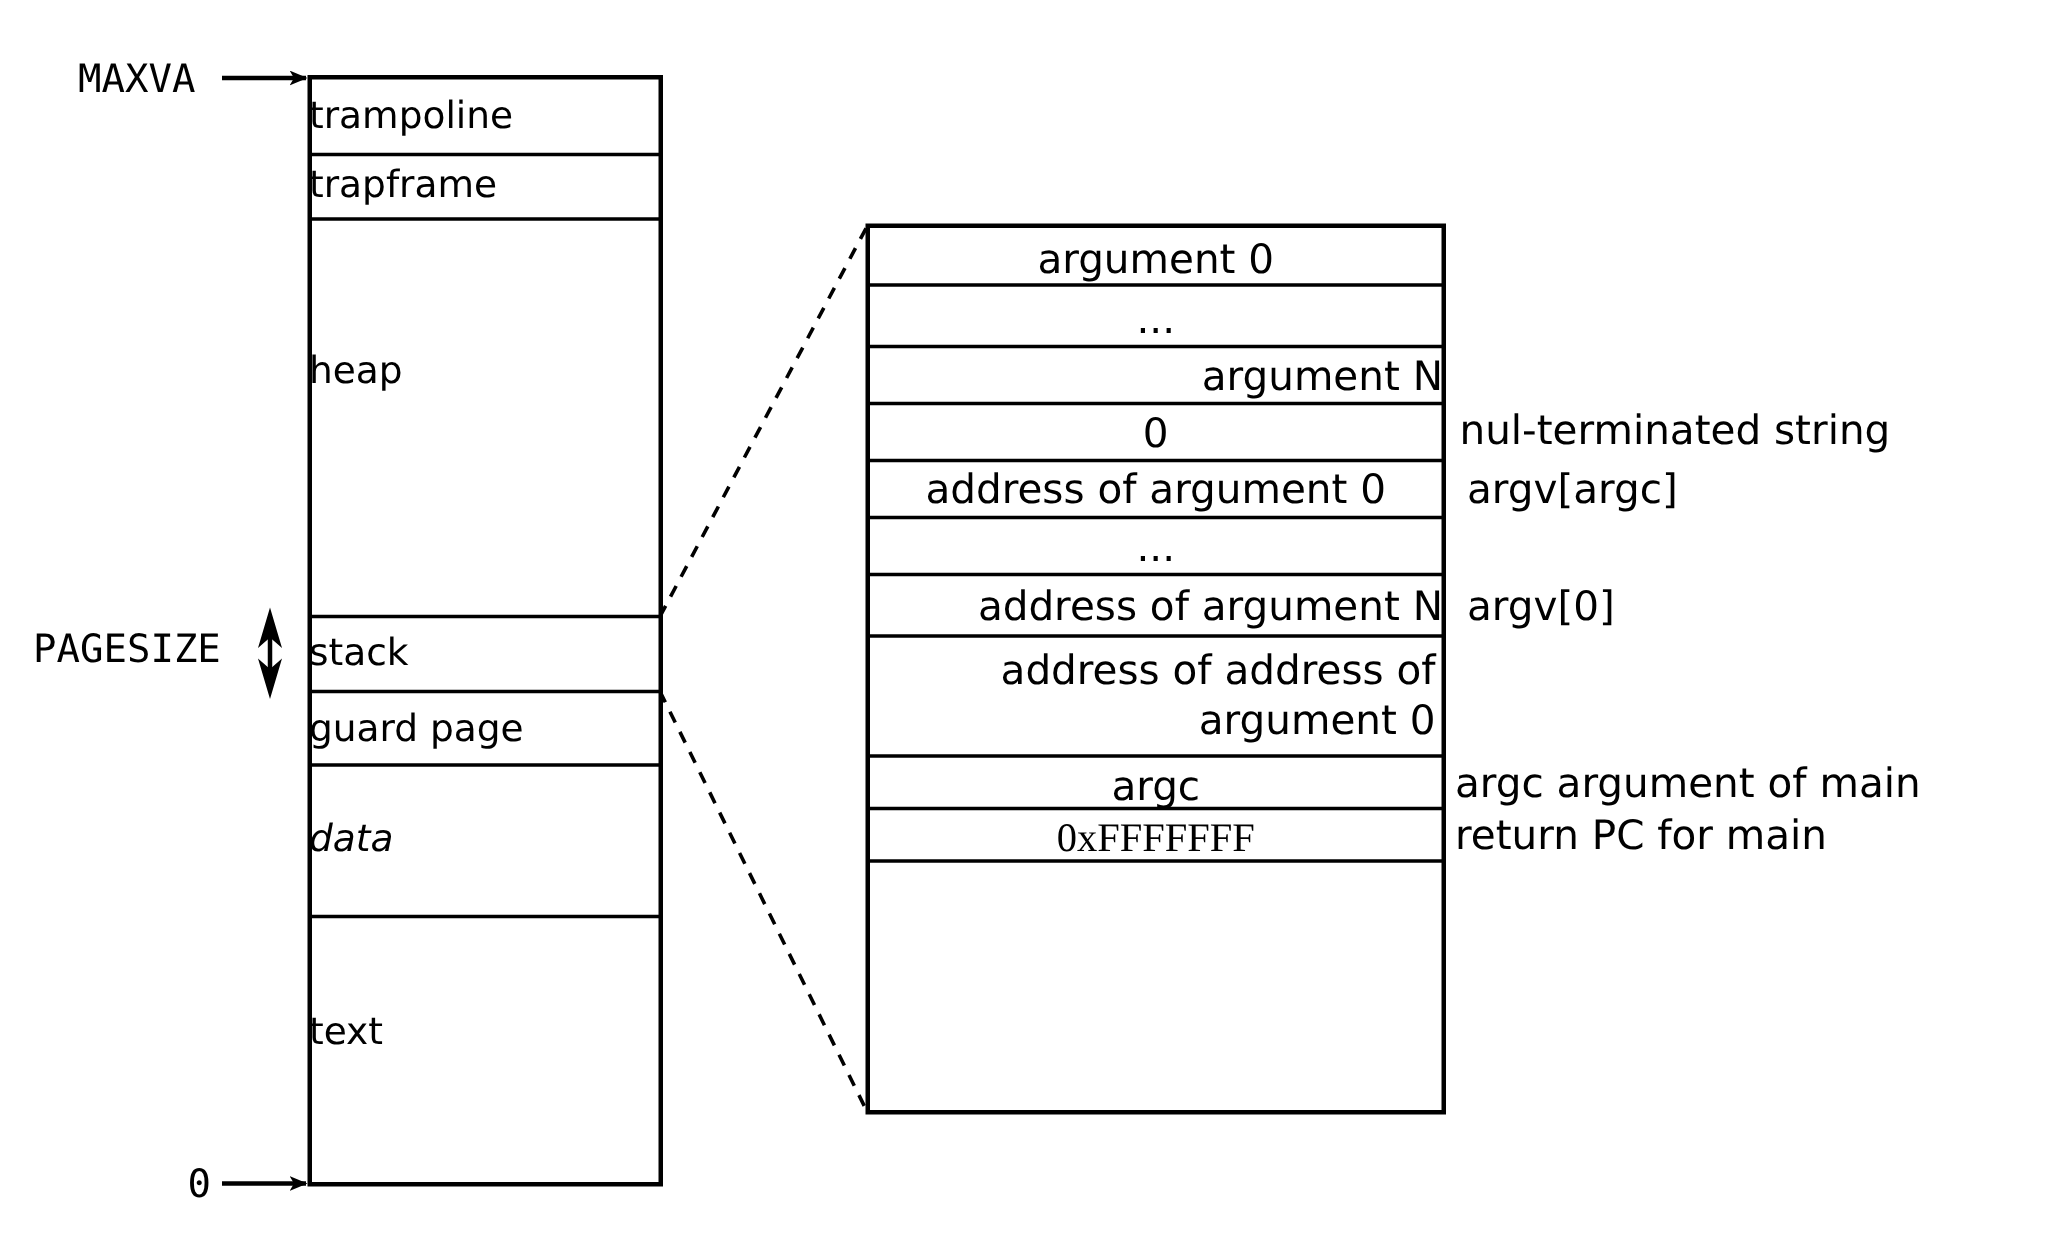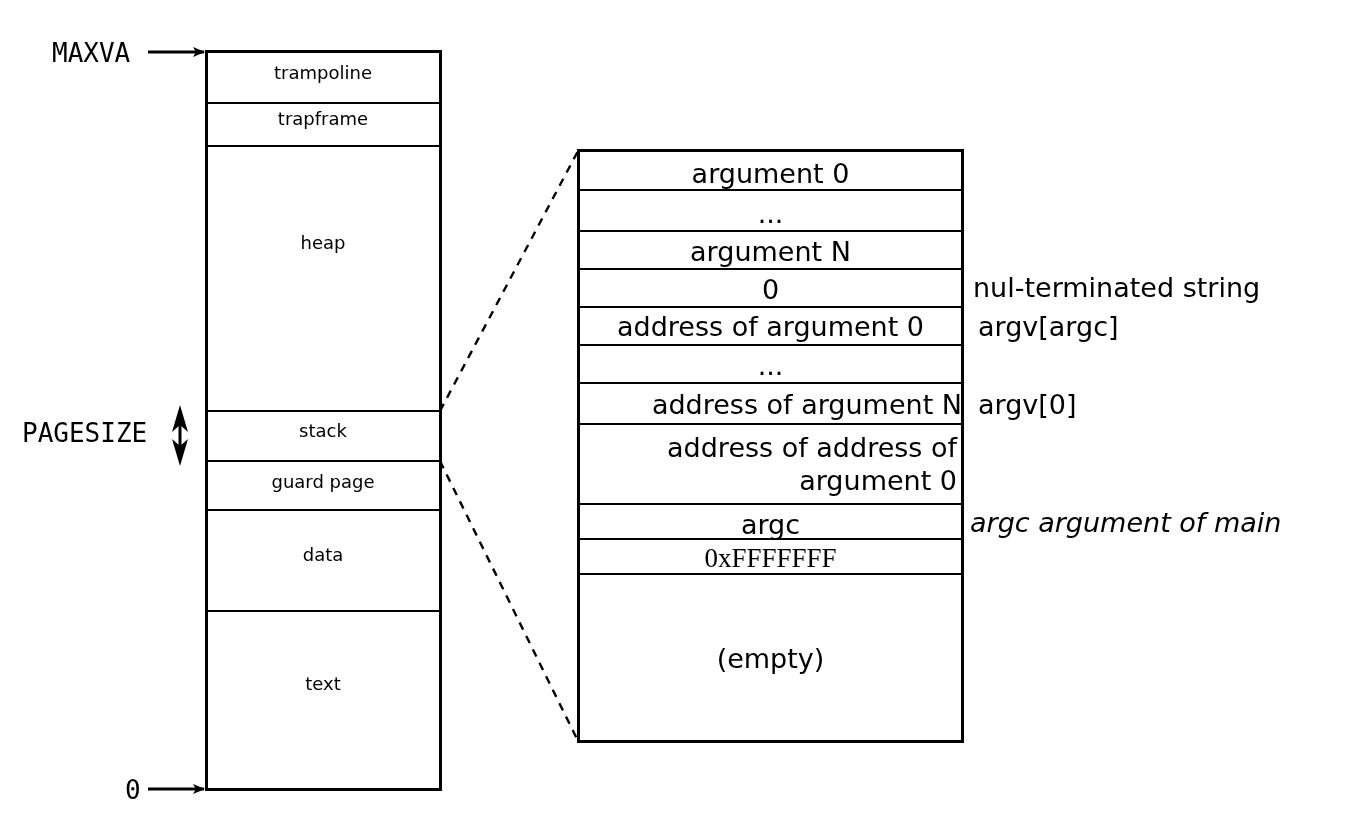--- a/index.html
+++ b/index.html
@@ -30,22 +30,22 @@
     white-space: pre;
     line-height: 1;
   }
   
   .endpoint-label {
     font-family: "DejaVu Sans Mono", monospace;
     font-size: 26px;
     letter-spacing: 0px;
   }
   .vm-row-label {
-    font-size: 18px;
-    text-align: center;
+    font-size: 25px;
+    text-align: left;
   }
   .stack-row-label {
     font-size: 27px;
     text-align: center;
   }
   .stack-row-label.two-line {
     line-height: 1.22;
     text-align: right;
   }
   .annot {
@@ -112,34 +112,34 @@
 
   <div class="lbl endpoint-label" style="left:125px; top:777px;">0</div>
 
   <div class="lbl endpoint-label" style="left:22px; top:420px;">PAGESIZE</div>
 
   <div class="lbl vm-row-label" style="left:206px; top:64px; width:234px;">trampoline</div>
   <div class="lbl vm-row-label" style="left:206px; top:110px; width:234px;">trapframe</div>
   <div class="lbl vm-row-label" style="left:206px; top:234px; width:234px;">heap</div>
   <div class="lbl vm-row-label" style="left:206px; top:422px; width:234px;">stack</div>
   <div class="lbl vm-row-label" style="left:206px; top:473px; width:234px;">guard page</div>
-  <div class="lbl vm-row-label" style="left:206px; top:546px; width:234px;">data</div>
+  <div class="lbl vm-row-label" style="left:206px; top:546px; width:234px;font-style:italic;">data</div>
   <div class="lbl vm-row-label" style="left:206px; top:675px; width:234px;">text</div>
 
   <div class="lbl stack-row-label" style="left:579px; top:160px; width:383px;">argument 0</div>
   <div class="lbl stack-row-label" style="left:579px; top:200px; width:383px;">...</div>
-  <div class="lbl stack-row-label" style="left:579px; top:238px; width:383px;">argument N</div>
+  <div class="lbl stack-row-label" style="left:579px; top:238px; width:383px;text-align:right;">argument N</div>
   <div class="lbl stack-row-label" style="left:579px; top:276px; width:383px;">0</div>
   <div class="lbl stack-row-label" style="left:579px; top:313px; width:383px;">address of argument 0</div>
   <div class="lbl stack-row-label" style="left:579px; top:352px; width:383px;">...</div>
   <div class="lbl stack-row-label" style="left:579px; top:391px; width:383px;text-align:right;">address of argument N</div>
   <div class="lbl stack-row-label two-line" style="left:592px; top:432px; width:365px;">address of address of
 argument 0</div>
   <div class="lbl stack-row-label" style="left:579px; top:511px; width:383px;">argc</div>
   <div class="lbl stack-row-label" style="left:579px; top:545px; width:383px;font-family:Liberation Serif, serif;">0xFFFFFFF</div>
-  <div class="lbl stack-row-label" style="left:579px; top:645px; width:383px;">(empty)</div>
 
   <div class="lbl annot" style="left:973px; top:274px;">nul-terminated string</div>
   <div class="lbl annot" style="left:978px; top:313px;">argv[argc]</div>
   <div class="lbl annot" style="left:978px; top:391px;">argv[0]</div>
-  <div class="lbl annot" style="left:970px; top:509px;font-style:italic;">argc argument of main</div>
+  <div class="lbl annot" style="left:970px; top:509px;">argc argument of main</div>
+  <div class="lbl annot" style="left:970px; top:544px;">return PC for main</div>
 
 </div>
 
 </body></html>

